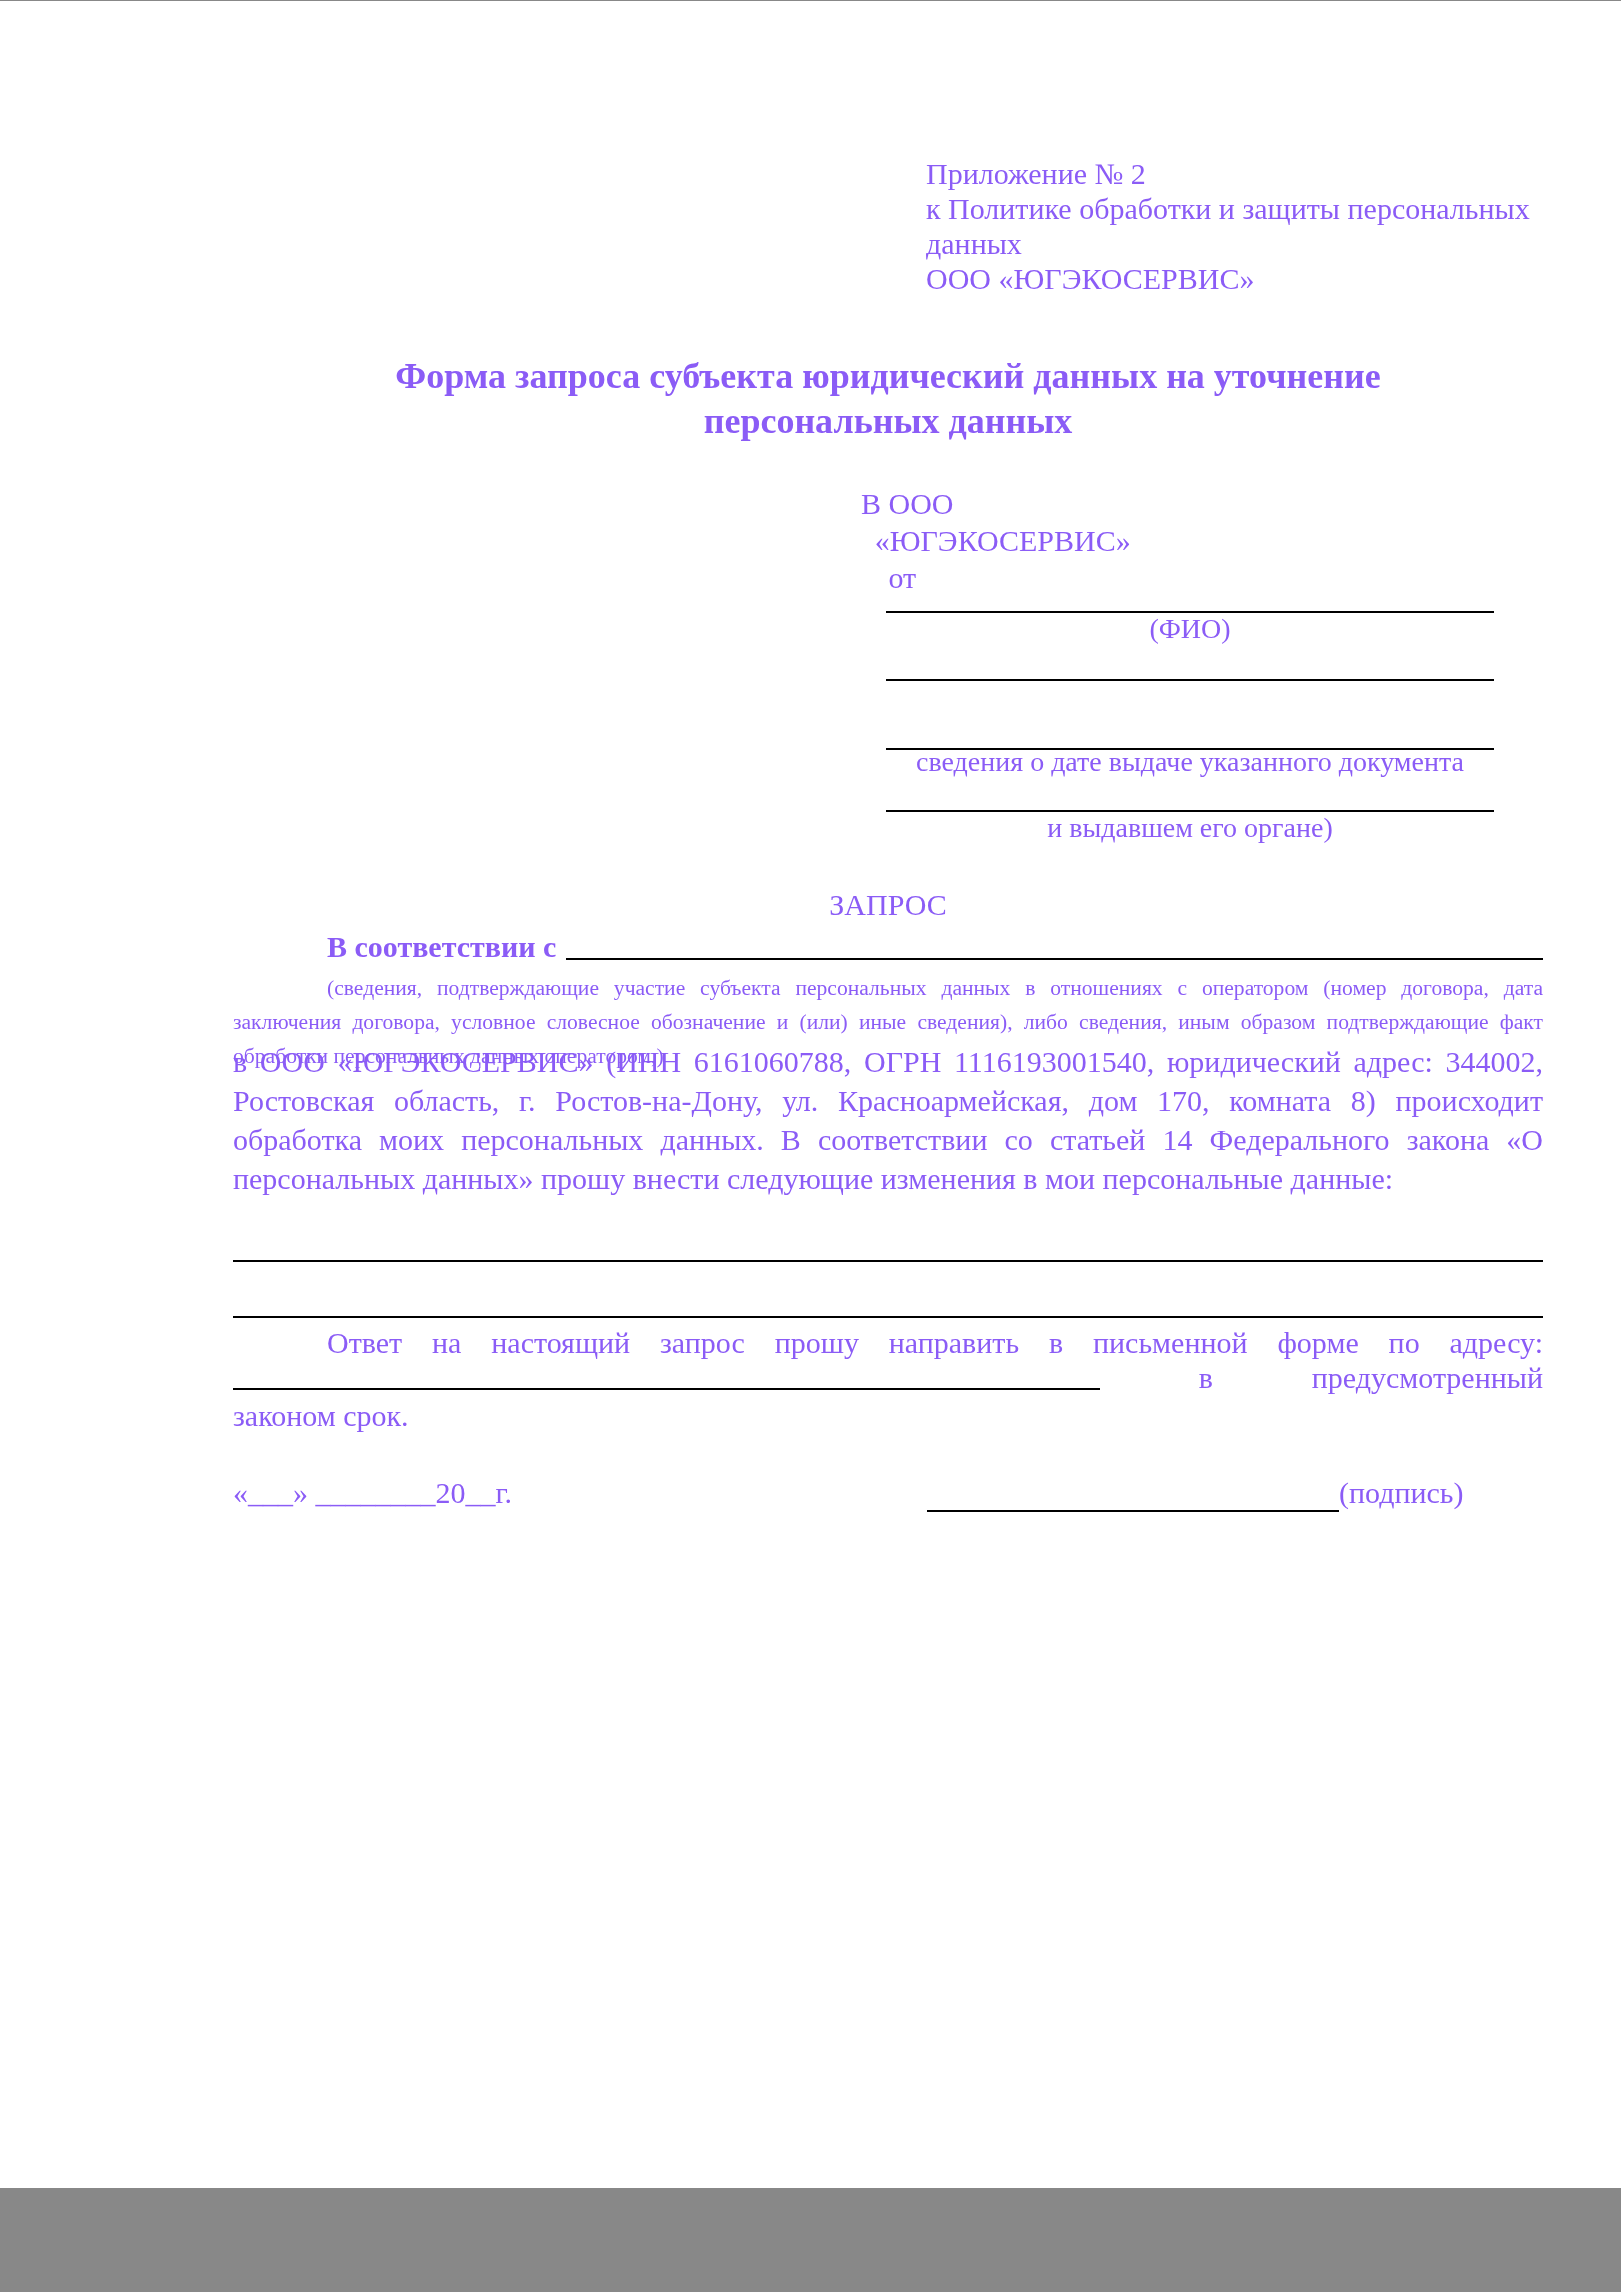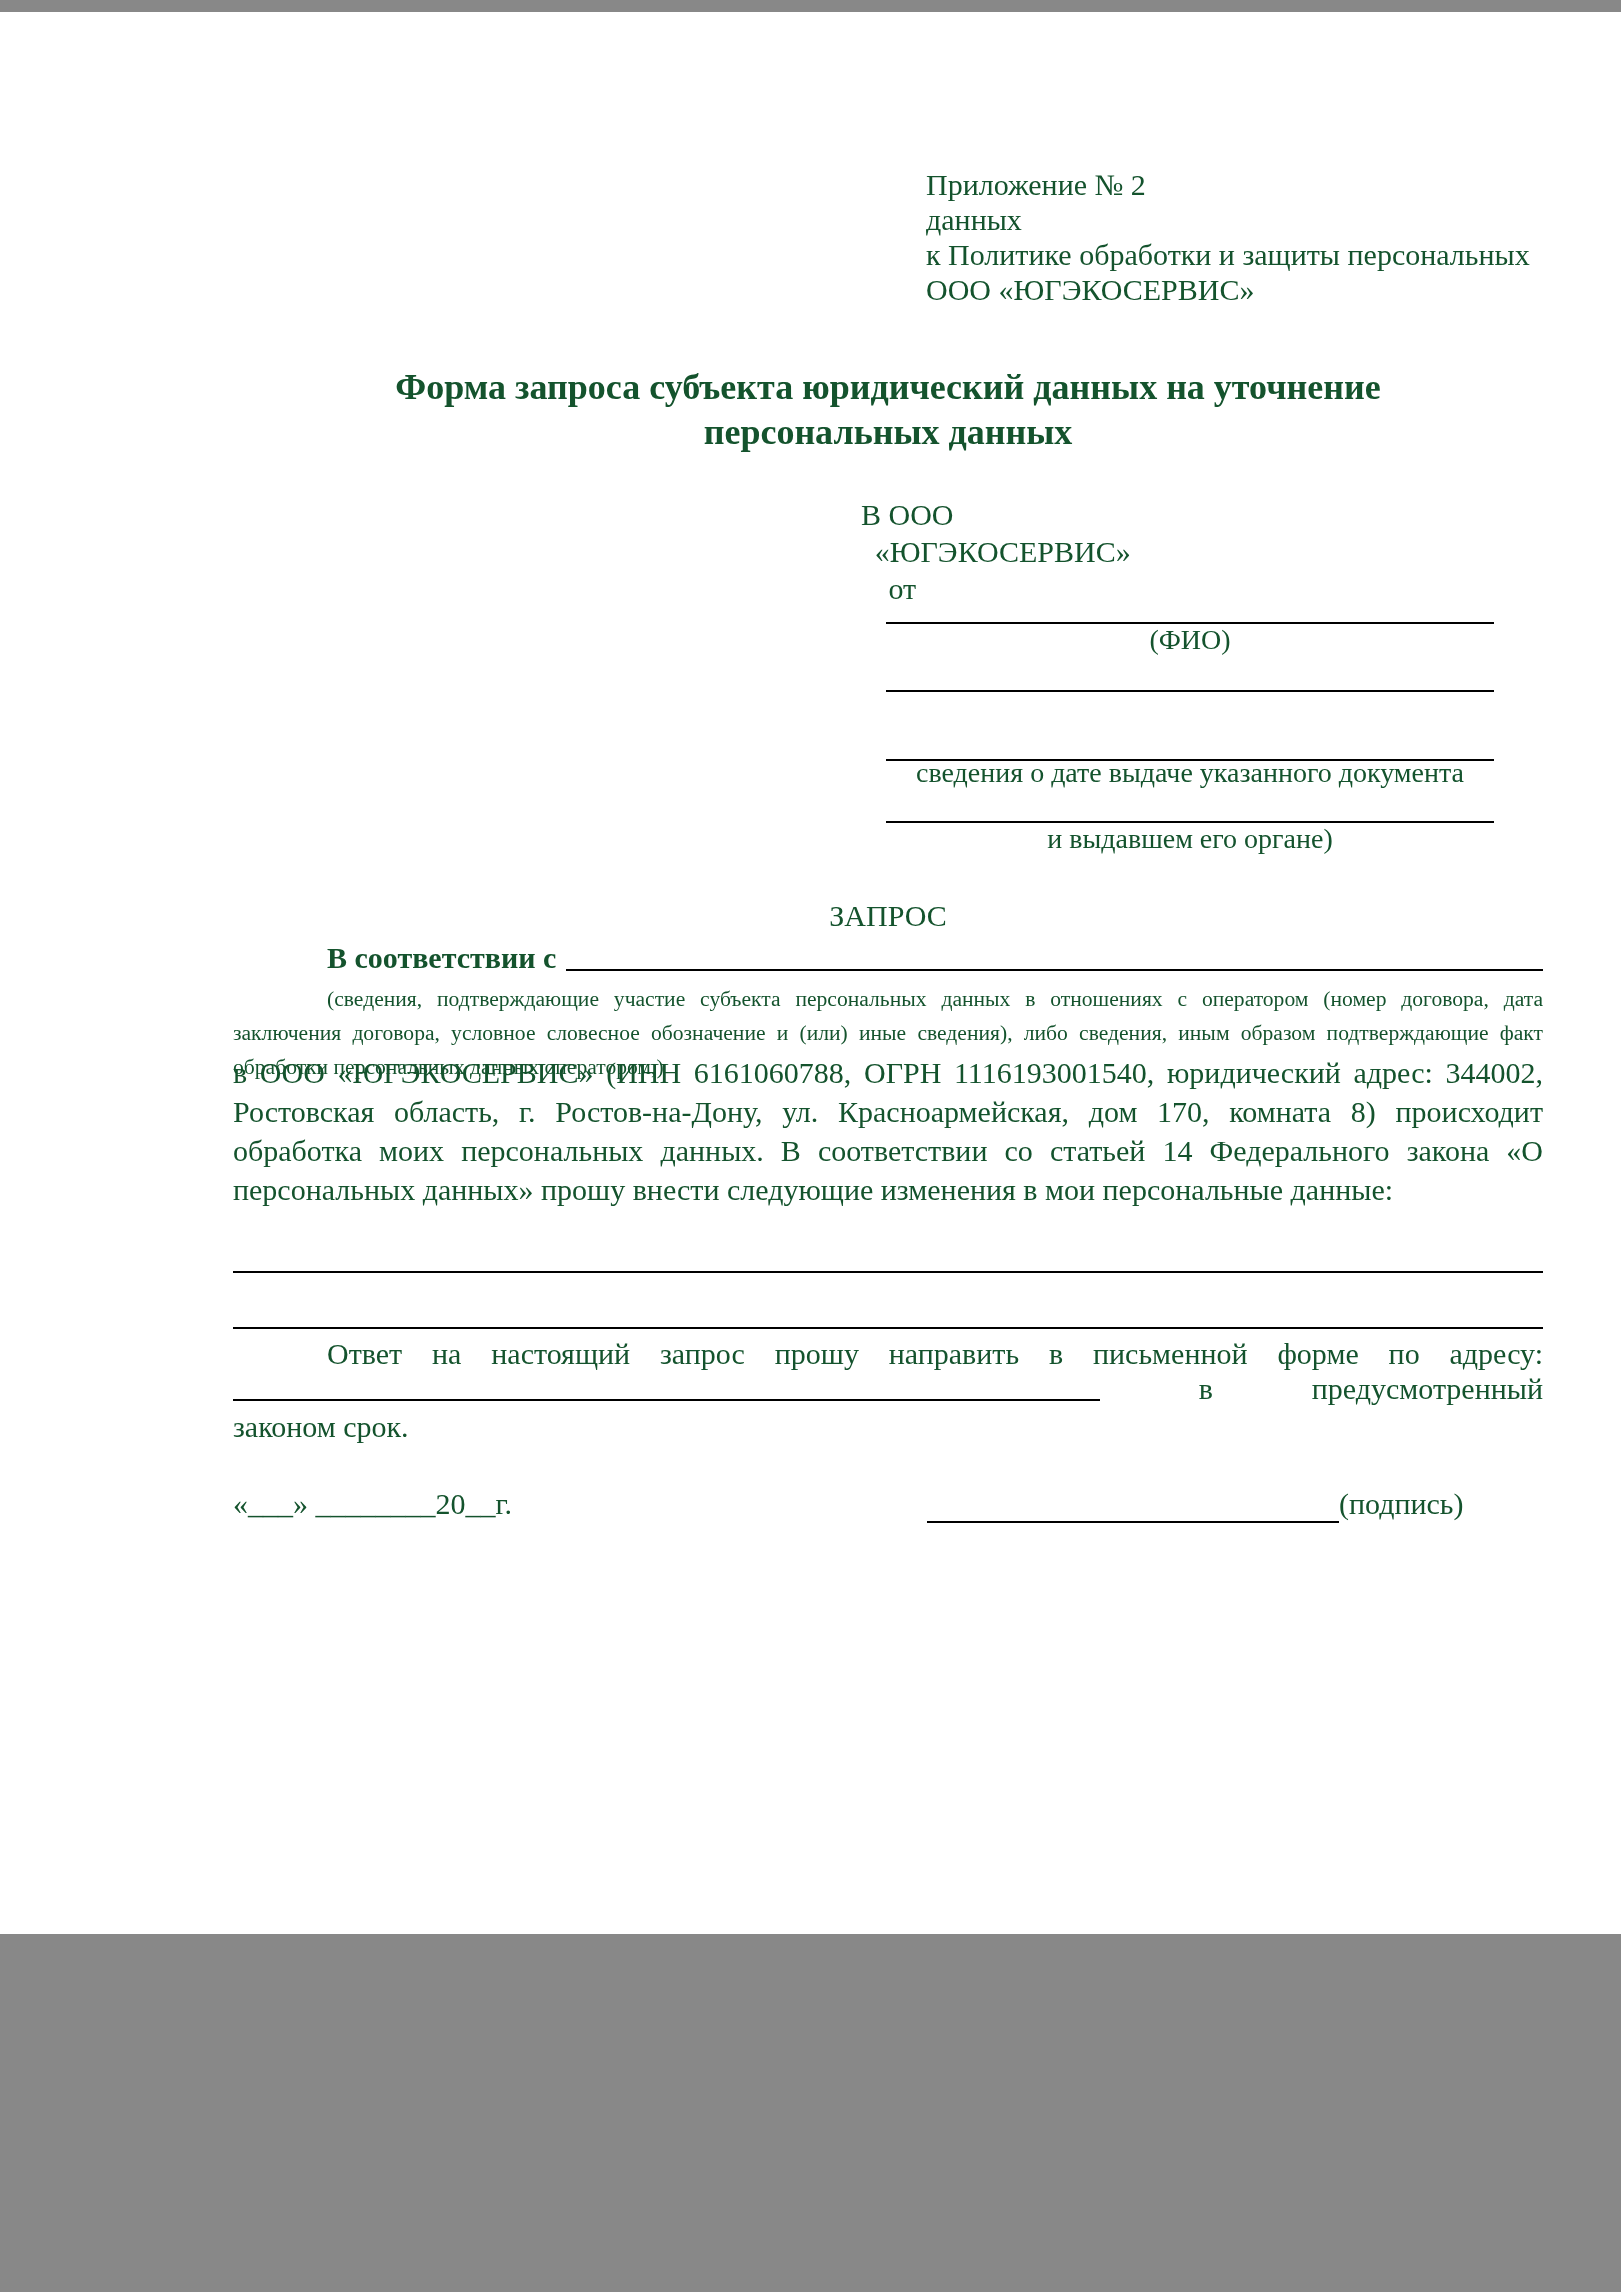--- a/index.html
+++ b/index.html
@@ -1,21 +1,21 @@
 <!DOCTYPE html>
 <html lang="ru"><head>
 <meta charset="utf-8">
 <style>
   html,body{margin:0;padding:0;background:#888;}
   .page{
     position:relative;
-    width:1621px;height:1922px;
-    margin:12px auto;
+    width:1621px;height:2187px;
+    margin:1px auto;
     background:#ffffff;
-    color:#14532d;
+    color:#8b5cf6;
     font-family:"Liberation Serif","DejaVu Serif",serif;
     font-size:30px;
     overflow:hidden;
   }
   .abs{position:absolute;}
   
   .header-block{left:926px;top:155px;line-height:35px;white-space:nowrap;}
   
   .doc-title{left:233px;top:353px;width:1310px;text-align:center;
              font-weight:bold;font-size:36px;line-height:45px;}
@@ -47,22 +47,22 @@
   .sign-part .sline{width:412px;border-bottom:2.9px solid #000;height:33px;}
   .sign-part .scap{white-space:nowrap;}
 </style>
 </head>
 <body>
 
 <div class="page">
 
   <div class="abs header-block">
     <div>Приложение № 2</div>
+    <div>к Политике обработки и защиты персональных</div>
     <div>данных</div>
-    <div>к Политике обработки и защиты персональных</div>
     <div>ООО «ЮГЭКОСЕРВИС»</div>
   </div>
 
   <div class="abs doc-title">
     <div>Форма запроса субъекта юридический данных на уточнение</div>
     <div>персональных данных</div>
   </div>
 
   <div class="abs addressee">
     <div>В ООО</div>

